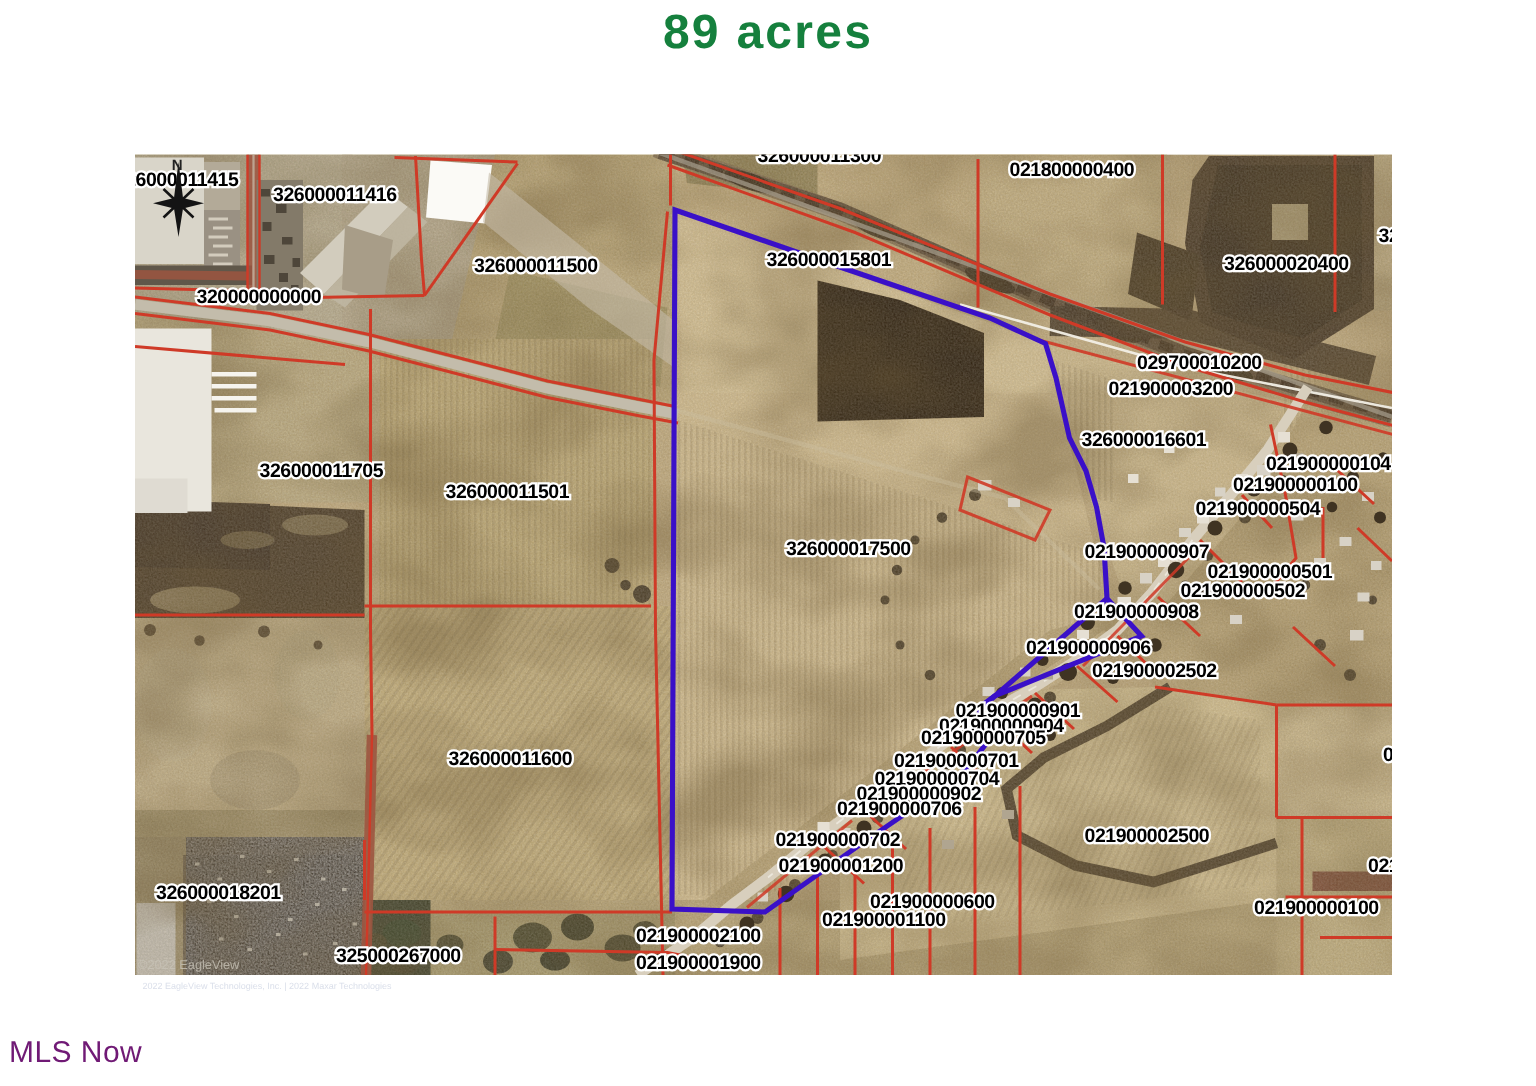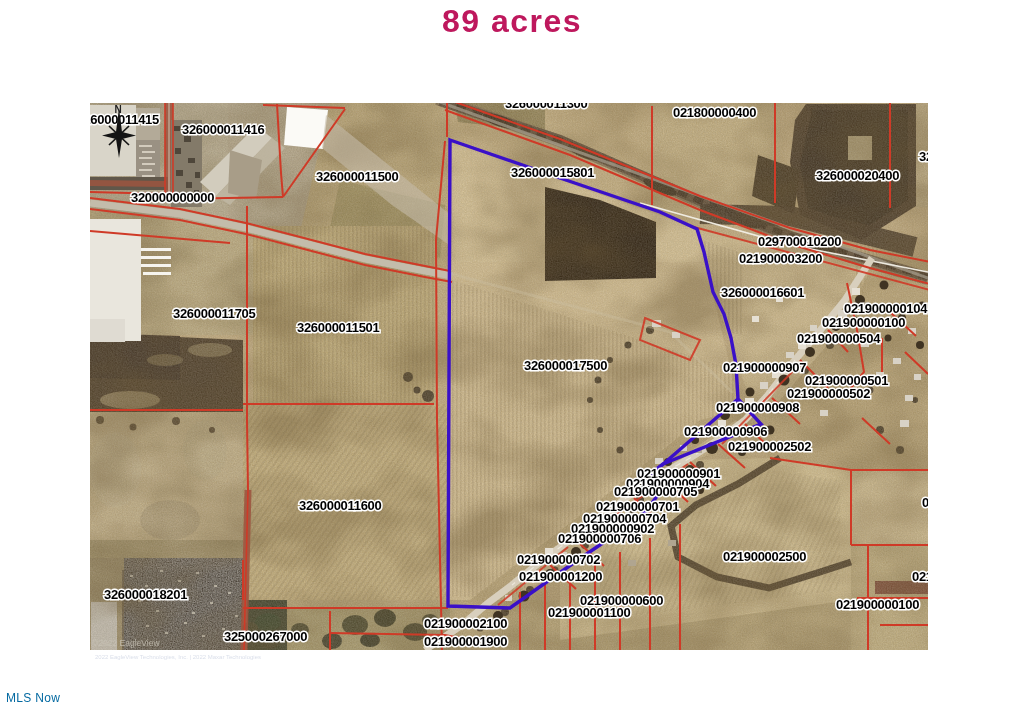--- a/index.html
+++ b/index.html
@@ -1,18 +1,18 @@
 <!DOCTYPE html>
 <html><head>
 <meta charset="utf-8">
 <style>
   html,body{margin:0;padding:0;background:#fff;}
   body{width:1024px;height:724px;position:relative;font-family:"Liberation Sans",sans-serif;overflow:hidden;}
-  .title{position:absolute;left:0;top:3px;width:1024px;text-align:center;font-size:32px;font-weight:bold;color:#be185d;letter-spacing:1.5px;}
-  .mls{position:absolute;left:6px;top:691px;font-size:12px;color:#0369a1;letter-spacing:0.3px;}
+  .title{position:absolute;left:0;top:3px;width:1024px;text-align:center;font-size:32px;font-weight:bold;color:#15803d;letter-spacing:1.5px;}
+  .mls{position:absolute;left:6px;top:691px;font-size:20px;color:#701a75;letter-spacing:0.3px;}
 </style>
 </head>
 <body>
 <div class="title">89 acres</div>
 <div class="mls">MLS Now</div>
 <svg width="1024" height="724" viewBox="0 0 1024 724" style="position:absolute;left:0;top:0;">
 <defs>
   <clipPath id="mapclip">
         <rect x="90" y="103" width="838" height="547"></rect>
       </clipPath>

